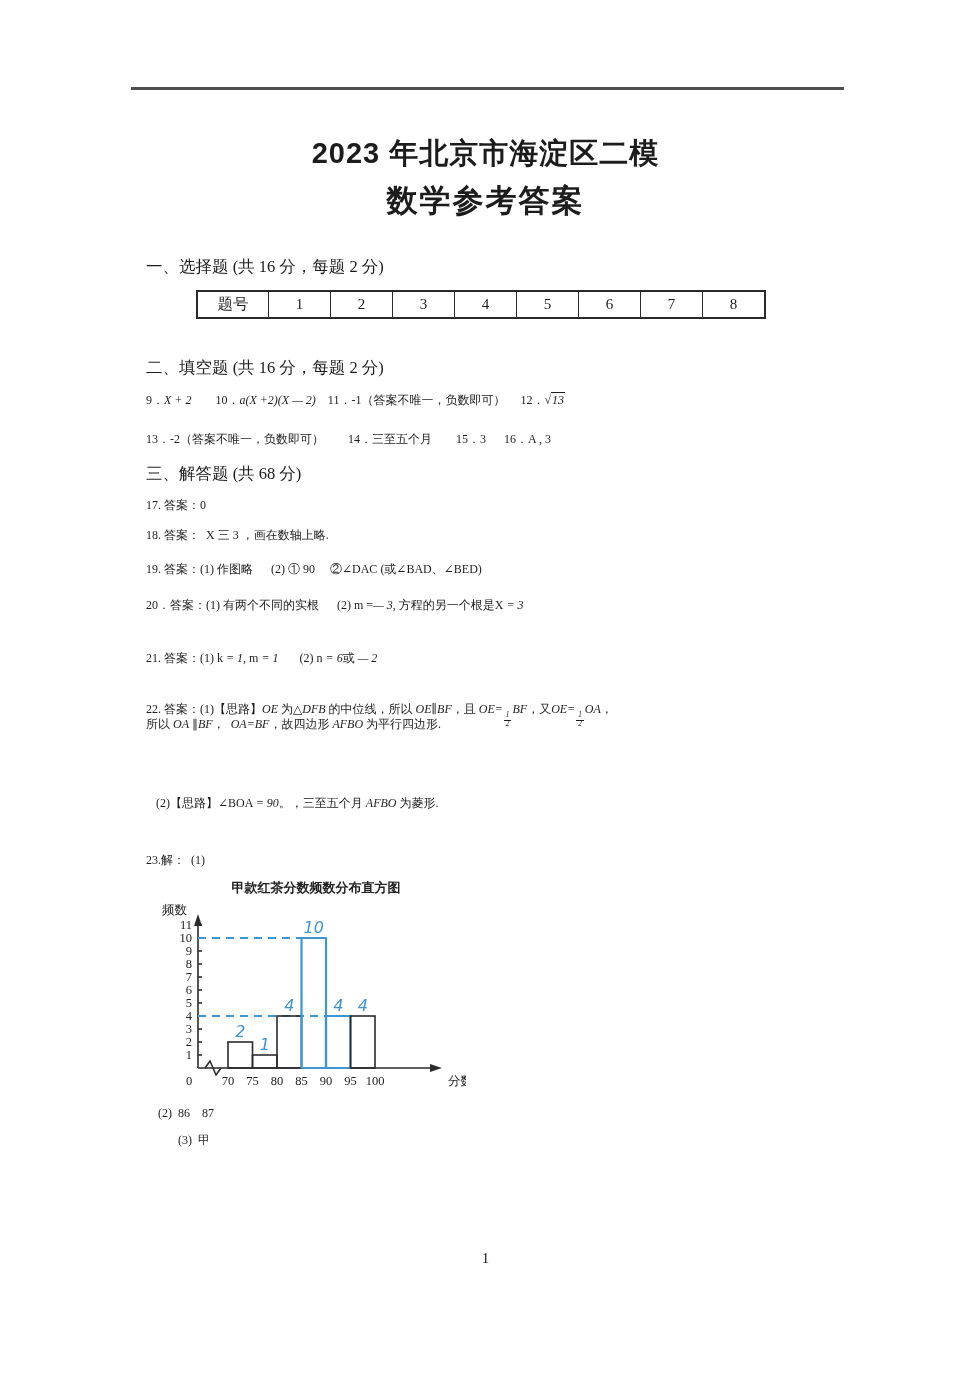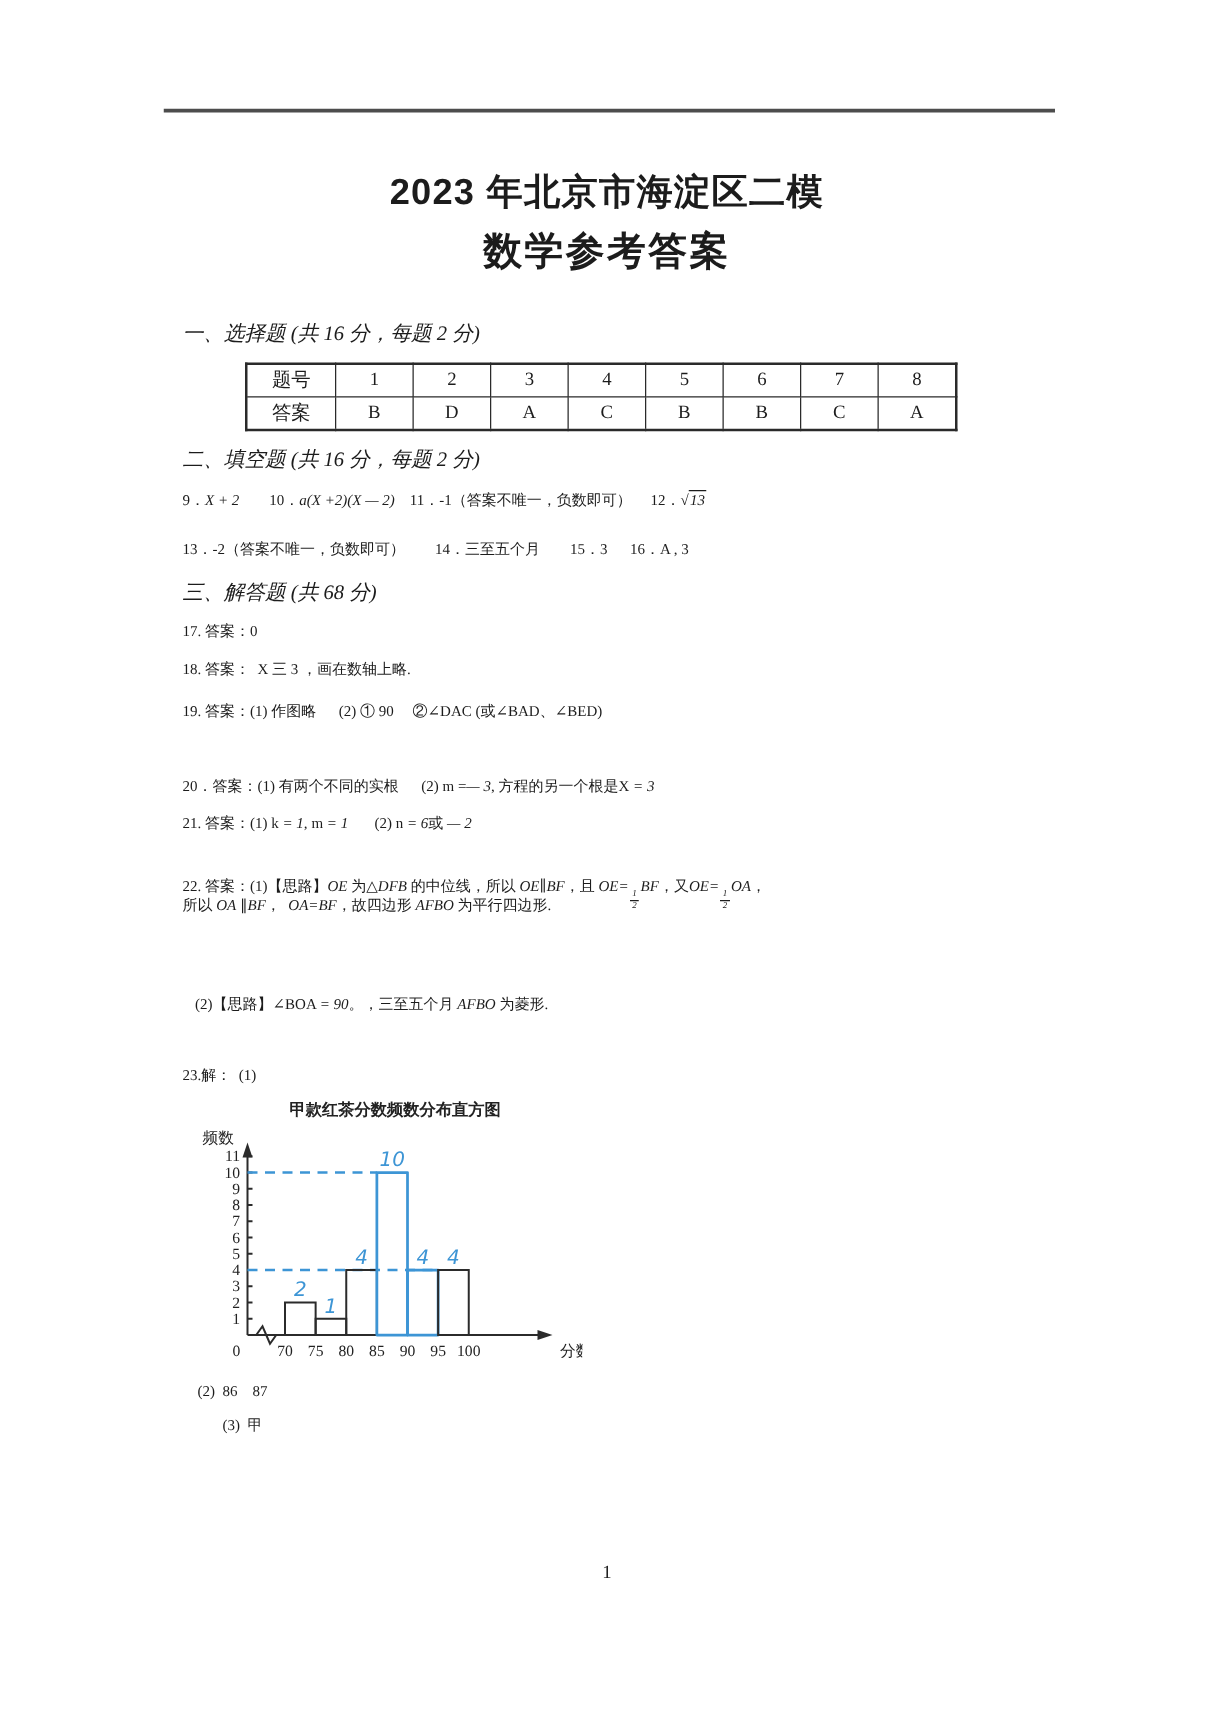--- a/index.html
+++ b/index.html
@@ -14,21 +14,21 @@
   .seg-n{font-style:normal;}
   .ovl{border-top:1.5px solid #1c1c1c;font-style:italic;padding:0 1px;}
   .frac{display:inline-flex;flex-direction:column;align-items:center;
         vertical-align:-0.55em;font-size:0.6em;line-height:1.05;font-style:italic;margin:0 1px;}
   .frac .den{border-top:1px solid #1c1c1c;padding:0 2px;}
   .toprule{height:2.5px;background:#4d4d4d;}
   .h1{width:100%;text-align:center;font-family:"Liberation Sans","DejaVu Sans",sans-serif;
       font-weight:bold;font-size:29px;letter-spacing:1px;}
   .h2{width:100%;text-align:center;font-family:"Liberation Sans","DejaVu Sans",sans-serif;
       font-weight:bold;font-size:31px;letter-spacing:2px;}
-  .sechead{font-size:16.5px;font-style:italic;}
+  .sechead{font-size:16.5px;}
   table.mc{border-collapse:collapse;border:2px solid #2a2a2a;table-layout:fixed;}
   table.mc td{border:1px solid #2a2a2a;text-align:center;font-size:15px;
               height:25px;padding:0;}
   table.mc td.lab{width:70px;font-size:15.5px;margin-top:20px;}
   table.mc td.c{width:61px;}
   .pagenum{width:100%;text-align:center;font-size:15px;}
   
   .ct{font-size:13px;font-weight:bold;fill:#222;font-family:"Liberation Sans","DejaVu Sans",sans-serif;}
   .cl{font-size:12.5px;fill:#222;font-family:"Liberation Serif","DejaVu Serif",serif;}
   .ax{stroke:#2b2b2b;stroke-width:1.6;fill:none;}
@@ -55,43 +55,32 @@
     <td class="lab">题号</td>
     <td class="c">1</td>
     <td class="c">2</td>
     <td class="c">3</td>
     <td class="c">4</td>
     <td class="c">5</td>
     <td class="c">6</td>
     <td class="c">7</td>
     <td class="c">8</td>
   </tr>
-  <tr>
-    <td class="lab">答案</td>
-    <td class="c">B</td>
-    <td class="c">D</td>
-    <td class="c">A</td>
-    <td class="c">C</td>
-    <td class="c">B</td>
-    <td class="c">B</td>
-    <td class="c">C</td>
-    <td class="c">A</td>
-  </tr>
 </tbody>
   </table>
 
 <div class="abs line sechead" style="left:146px;top:358px;">二、填空题 (共 16 分，每题 2 分)</div>
 <div class="abs line" style="left:146px;top:393px;"><span class="seg-n">9．</span><span class="seg-i">X + 2</span><span class="seg-n">        10．</span><span class="seg-i">a(X +2)(X — 2)</span><span class="seg-n">    11．-1（答案不唯一，负数即可）     12．</span><span>√<span class="ovl">13</span></span></div>
 <div class="abs line" style="left:146px;top:432px;"><span class="seg-n">13．-2（答案不唯一，负数即可）        14．三至五个月        15．3      16．A , 3</span></div>
 
 <div class="abs line sechead" style="left:146px;top:464px;">三、解答题 (共 68 分)</div>
 <div class="abs line" style="left:146px;top:498px;">17. 答案：0</div>
 <div class="abs line" style="left:146px;top:528px;">18. 答案：  X 三 3 ，画在数轴上略.</div>
 <div class="abs line" style="left:146px;top:562px;">19. 答案：(1) 作图略      (2) ① 90     ②∠DAC (或∠BAD、∠BED)</div>
-<div class="abs line" style="left:146px;top:622px;"><span class="seg-n">20．答案：(1) 有两个不同的实根      (2) m =</span><span class="seg-i">— 3</span><span class="seg-n">, 方程的另一个根是X </span><span class="seg-i">= 3</span></div>
+<div class="abs line" style="left:146px;top:598px;"><span class="seg-n">20．答案：(1) 有两个不同的实根      (2) m =</span><span class="seg-i">— 3</span><span class="seg-n">, 方程的另一个根是X </span><span class="seg-i">= 3</span></div>
 <div class="abs line" style="left:146px;top:651px;"><span class="seg-n">21. 答案：(1) k </span><span class="seg-i">= 1,</span><span class="seg-n"> m </span><span class="seg-i">= 1</span><span class="seg-n">       (2) n </span><span class="seg-i">= 6</span><span class="seg-n">或 </span><span class="seg-i">— 2</span></div>
 <div class="abs line" style="left:146px;top:702px;width:700px;"><span class="seg-n">22. 答案：(1)【思路】</span><span class="seg-i">OE</span><span class="seg-n"> 为△</span><span class="seg-i">DFB</span><span class="seg-n"> 的中位线，所以 </span><span class="seg-i">OE∥BF</span><span class="seg-n">，且 </span><span class="seg-i">OE=</span><span class="frac"><span>1</span><span class="den">2</span></span><span class="seg-i">BF</span><span class="seg-n">，又</span><span class="seg-i">OE=</span><span class="frac"><span>1</span><span class="den">2</span></span><span class="seg-i">OA</span><span class="seg-n">，</span></div>
 <div class="abs line" style="left:146px;top:717px;font-family:Liberation Serif, serif;"><span class="seg-n">所以 </span><span class="seg-i">OA</span><span class="seg-n"> ∥</span><span class="seg-i">BF</span><span class="seg-n">，  </span><span class="seg-i">OA=BF</span><span class="seg-n">，故四边形 </span><span class="seg-i">AFBO</span><span class="seg-n"> 为平行四边形.</span></div>
 <div class="abs line" style="left:156px;top:796px;"><span class="seg-n">(2)【思路】∠BOA </span><span class="seg-i">= 90</span><span class="seg-n">。，三至五个月 </span><span class="seg-i">AFBO</span><span class="seg-n"> 为菱形.</span></div>
 
 <div class="abs line" style="left:146px;top:853px;">23.解：  (1)</div>
 <div class="abs" style="left:156px;top:876px;" id="chart-mount"><svg viewBox="0 0 310 228" width="310" height="228">
       <text x="160" y="16" text-anchor="middle" class="ct">甲款红茶分数频数分布直方图</text>
       <line x1="42" y1="192" x2="42" y2="42" class="ax"></line>
       <path d="M 38 50 L 42 38 L 46 50 Z" class="axf"></path>

